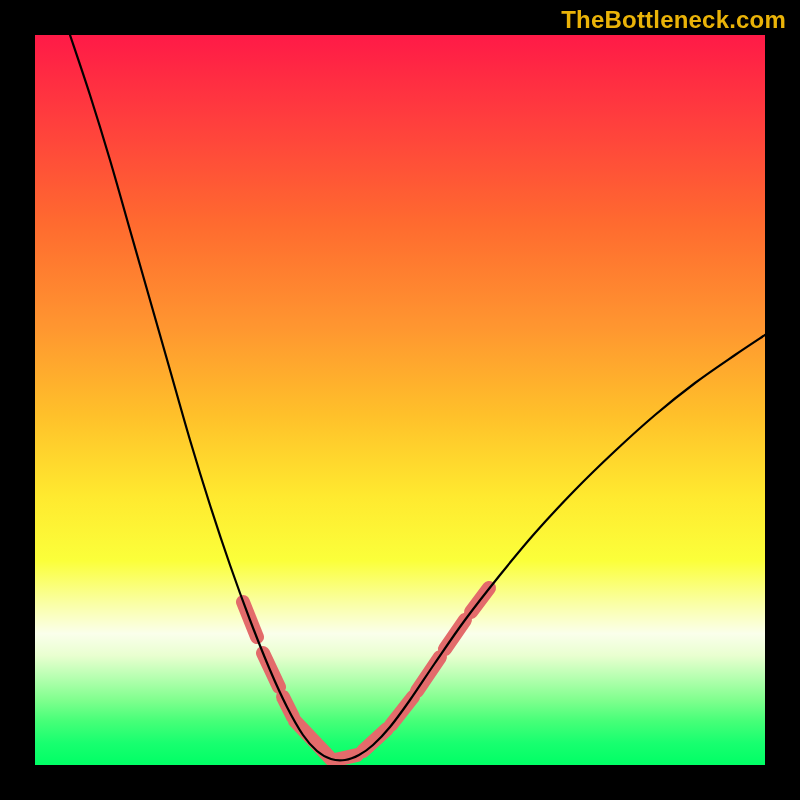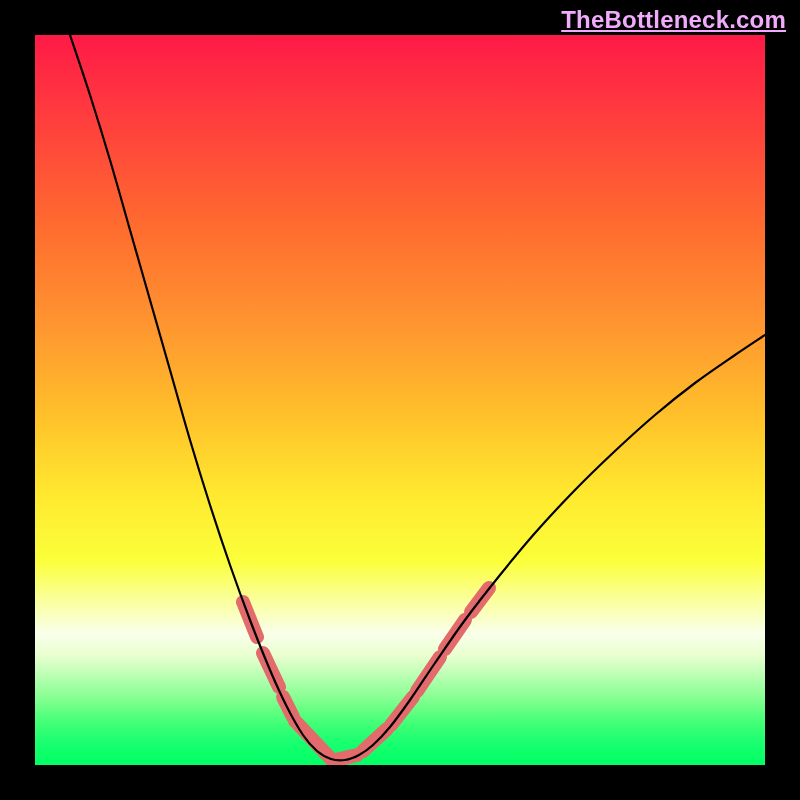--- a/index.html
+++ b/index.html
@@ -39,25 +39,24 @@
       #b6ffb0 88%,
       #82ff8f 91%,
       #46ff78 94%,
       #18ff6f 97%,
       #00ff65 100%);
   }
   .attribution {
     position: absolute;
     top: 6px;
     right: 14px;
-    color: #f0abfc;
+    color: #eab308;
     font-size: 24px;
     font-weight: 600;
     letter-spacing: 0.2px;
-    text-decoration: underline;
   }
   svg.curve {
     position: absolute;
     top: 0;
     left: 0;
     width: 730px;
     height: 730px;
   }
 </style>
 </head>

